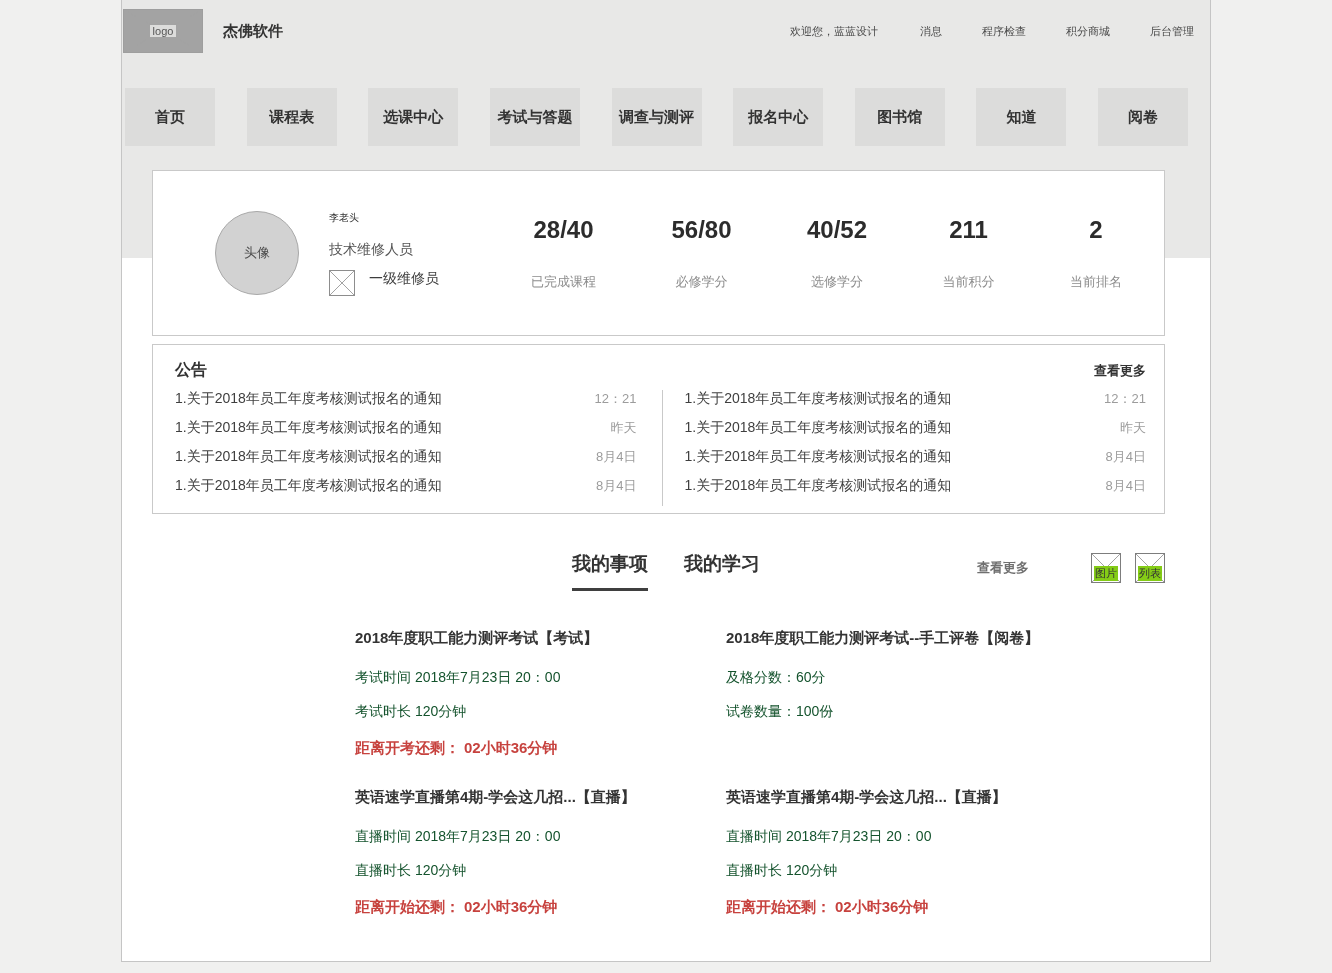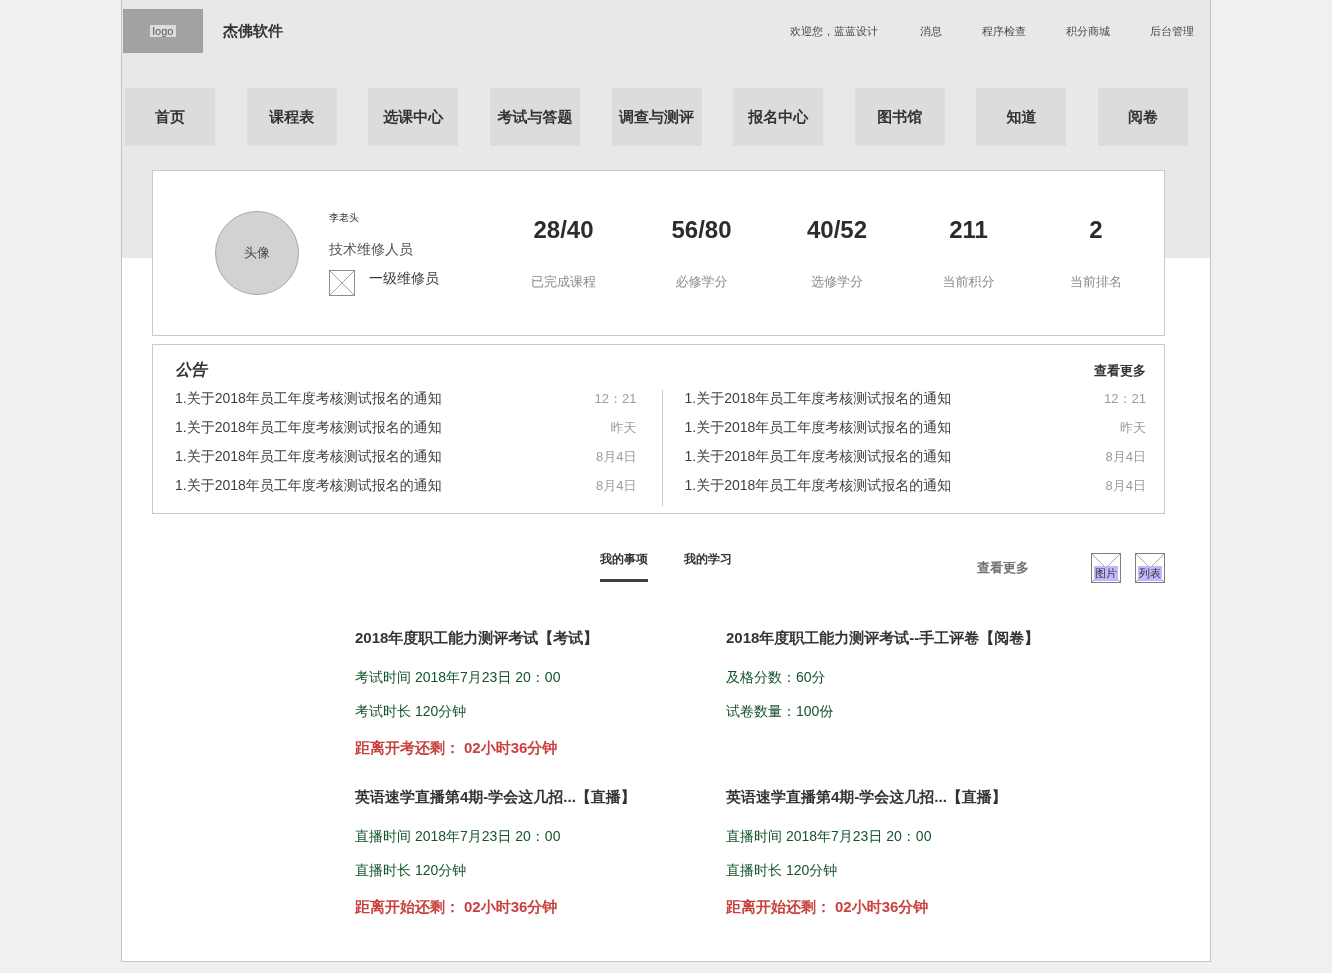--- a/index.html
+++ b/index.html
@@ -72,47 +72,47 @@
   .stat { text-align:center; }
   .stat-value { font-size:24px; font-weight:600; color:#2c2c2c; }
   .stat-label { margin-top:29px; font-size:13px; color:#8c8c8c; }
   
   .notice-panel {
     margin:8px 45px 0 30px; height:170px;
     border:1px solid #c9c9c9; background:#fff;
     padding:15px 18px 10px 22px;
   }
   .notice-head { display:flex; justify-content:space-between; align-items:baseline; }
-  .notice-title { font-size:16px; font-weight:bold; color:#333;font-style:italic; }
+  .notice-title { font-size:16px; font-weight:bold; color:#333; }
   .notice-more { font-size:13px; font-weight:bold; color:#333; cursor:pointer; }
   .notice-cols { display:flex; margin-top:9px; }
   .n-col { flex:1; }
   .n-col.left { border-right:1px solid #c9c9c9; padding-right:25px; }
   .n-col.right { padding-left:22px; }
   .n-row { display:flex; align-items:baseline; height:29px; cursor:pointer; }
   .n-text { flex:1; font-size:14px; color:#3f3f3f; white-space:nowrap; overflow:hidden; }
   .n-time { width:72px; text-align:right; font-size:13px; color:#9c9c9c; }
   
   .tabs-row { position:relative; margin-top:37px; height:50px; }
   .tabs { display:flex; justify-content:center; gap:36px; }
-  .tab { font-size:12px; font-weight:bold; color:#333; padding-bottom:11px; cursor:pointer; }
+  .tab { font-size:19px; font-weight:bold; color:#333; padding-bottom:11px; cursor:pointer; }
   .tab.active { border-bottom:3px solid #3f3f3f; }
   .tabs-right {
     position:absolute; right:45px; top:2px;
     display:flex; align-items:center;
   }
   .tasks-more { font-size:13px; font-weight:600; color:#707070; margin-right:48px; cursor:pointer; }
   .view-box {
     width:30px; height:30px; border:1px solid #7d7d7d; background:#fff;
     position:relative; display:flex; align-items:center; justify-content:center;
     margin-left:14px; cursor:pointer;
   }
   .view-box .ph-label {
     position:relative; z-index:1; font-size:11px; color:#333;
-    background:#c4b5fd; padding:0 1px;margin-top:10px;
+    background:#84cc16; padding:0 1px;margin-top:10px;
   }
   
   .cards {
     margin:28px 0 0 233px;
     display:grid; grid-template-columns:371px 400px; row-gap:30px;
   }
   .card-title { font-size:15px; font-weight:bold; color:#333; margin-bottom:21px; cursor:pointer; }
   .card-row { font-size:14px; color:#14532d; margin-bottom:16px; }
   .card-countdown { margin-top:18px; font-size:15px; font-weight:bold; }
   .cd-label, .cd-value { color:#c7423e; }

